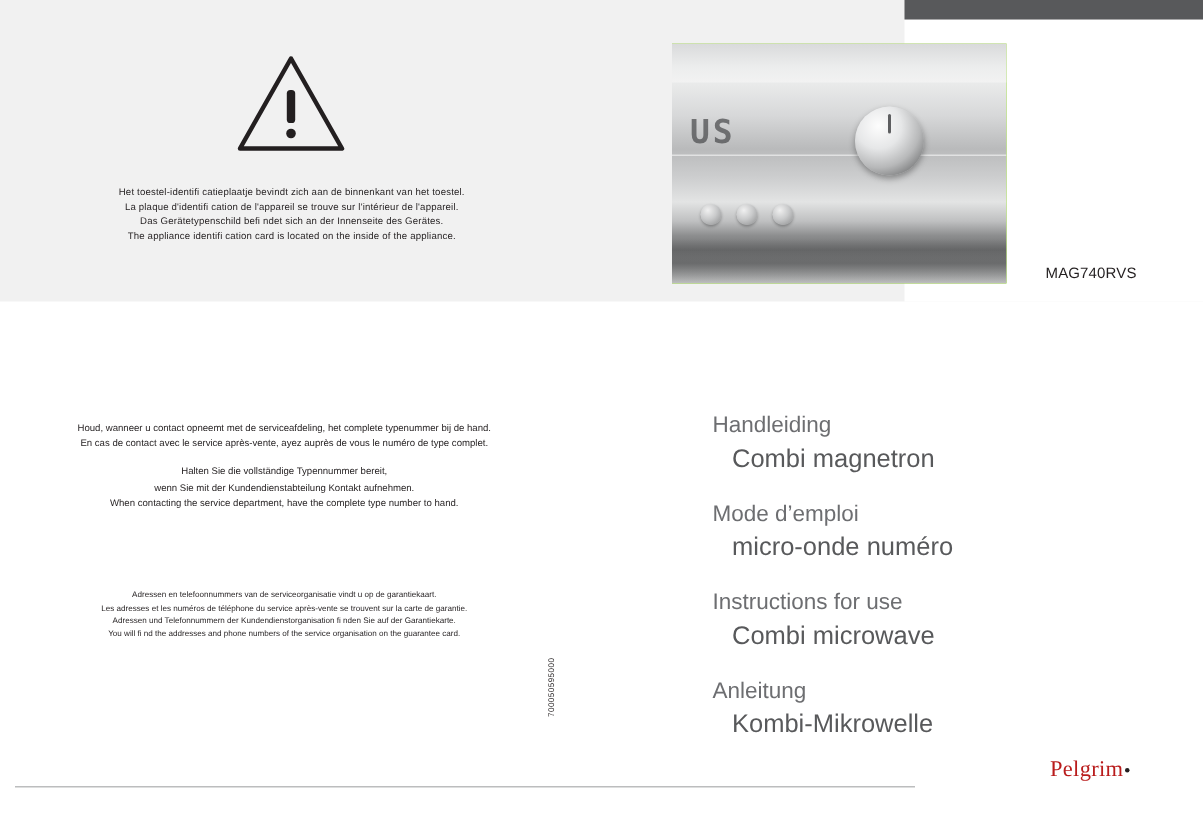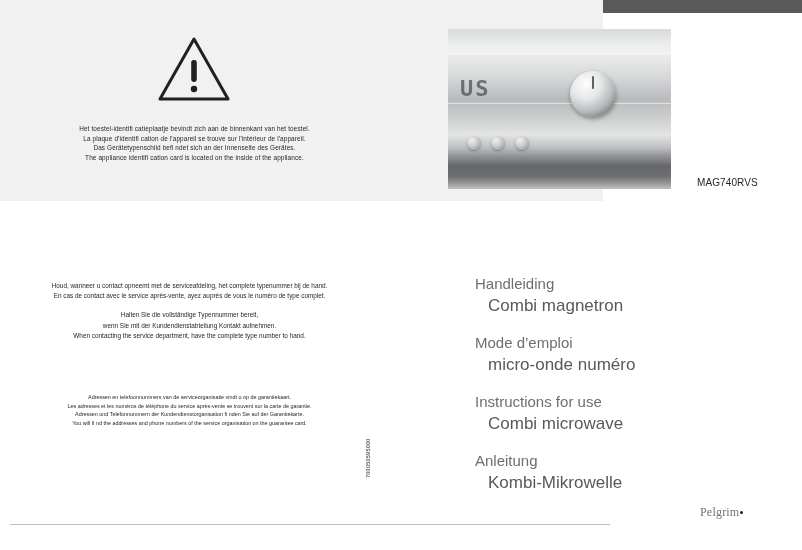--- a/index.html
+++ b/index.html
@@ -244,22 +244,22 @@
     top: 524px;
     width: 600px;
     height: 1px;
     background: #bcbdbe;
   }
   .logo {
     position: absolute;
     left: 700px;
     top: 505px;
     font-family: "Liberation Serif", serif;
-    font-size: 12px;
-    color: #737373;
+    font-size: 15px;
+    color: #b91c1c;
     letter-spacing: 0.2px;
   }
   .logo .dot {
     display: inline-block;
     width: 3px;
     height: 3px;
     background: #231f20;
     border-radius: 50%;
     vertical-align: 2px;
     margin-left: 1px;

